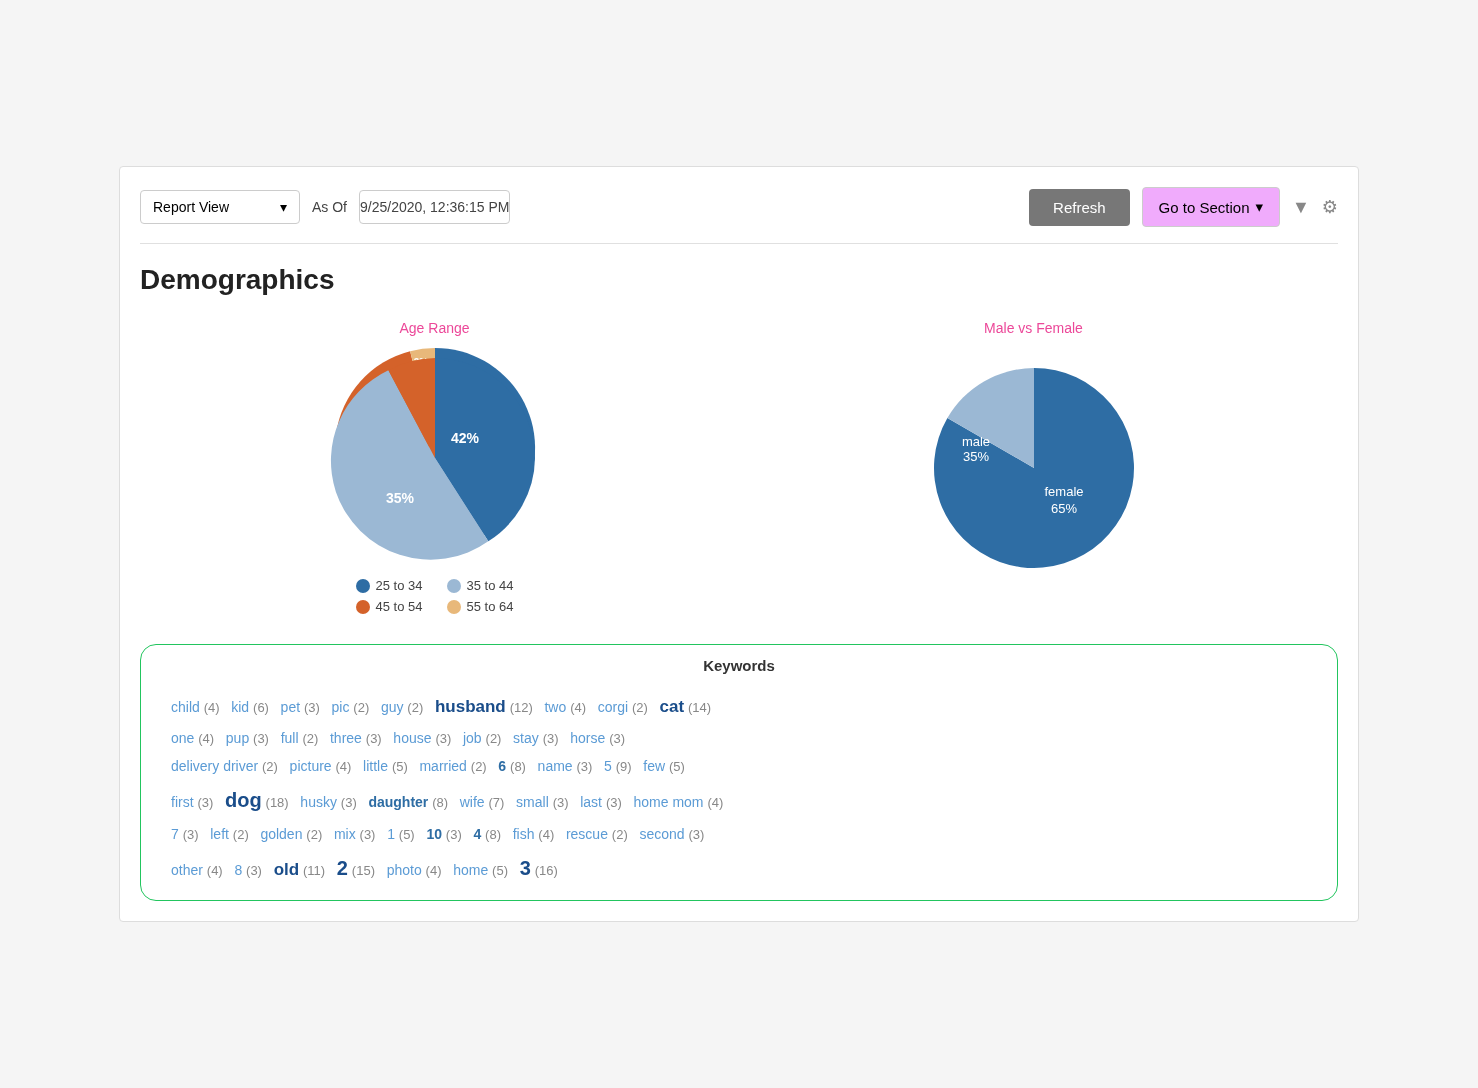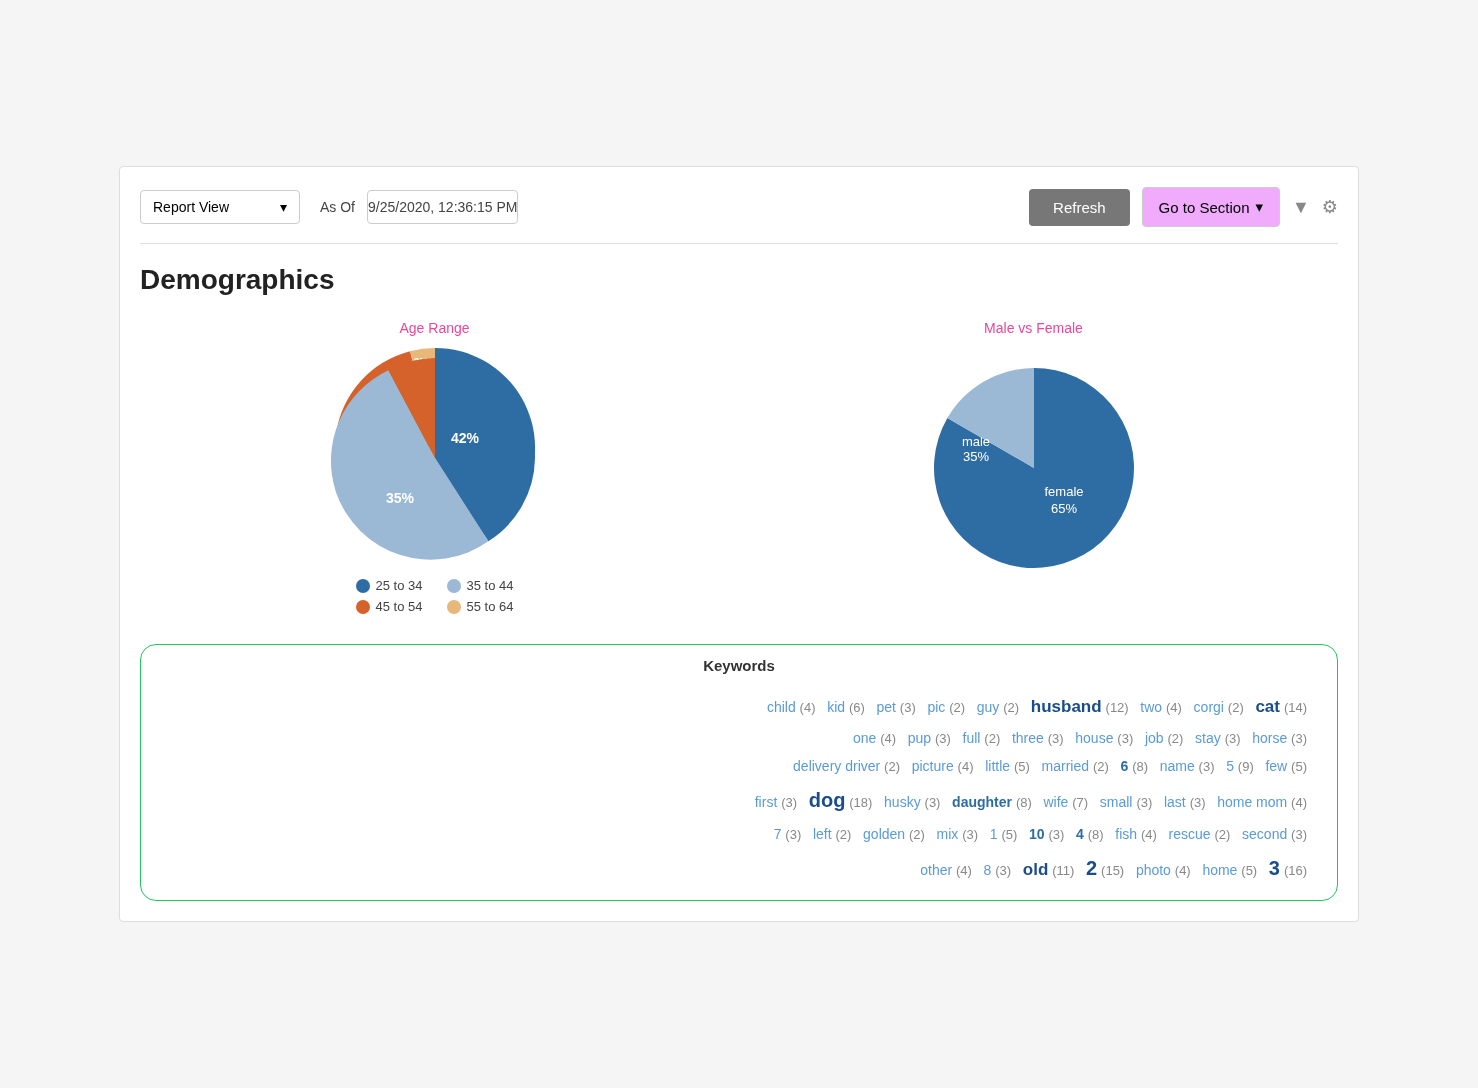--- a/index.html
+++ b/index.html
@@ -1,36 +1,36 @@
 <!DOCTYPE html>
 <html><head>
   <meta charset="utf-8">
   <style>
     * { box-sizing: border-box; margin: 0; padding: 0; }
     body { font-family: Arial, sans-serif; background: #f5f5f5; display: flex; justify-content: center; align-items: center; min-height: 100vh; }
     .container { background: white; border: 1px solid #ddd; border-radius: 4px; width: 1240px; padding: 20px; }
     .toolbar { display: flex; align-items: center; gap: 12px; padding-bottom: 16px; border-bottom: 1px solid #e0e0e0; margin-bottom: 20px; }
     .report-view-select { display: flex; align-items: center; border: 1px solid #ccc; border-radius: 4px; padding: 8px 12px; background: white; cursor: pointer; font-size: 14px; gap: 8px; min-width: 160px; justify-content: space-between; }
-    .as-of-label { font-size: 14px; color: #444; margin-left: 8px; }
+    .as-of-label { font-size: 14px; color: #444; }
     .as-of-value { border: 1px solid #ccc; border-radius: 4px; padding: 8px 0; font-size: 14px; color: #444; }
     .spacer { flex: 1; }
     .refresh-btn { background: #777; color: #ffffff; border: none; border-radius: 4px; padding: 10px 24px; font-size: 15px; cursor: pointer; }
     .go-to-section-btn { display: flex; align-items: center; gap: 6px; border: 1px solid #ccc; border-radius: 4px; padding: 10px 16px; background: #f0abfc; font-size: 15px; cursor: pointer; }
     .filter-icon, .gear-icon { color: #888; font-size: 18px; cursor: pointer; }
     .page-title { font-size: 28px; font-weight: bold; color: #222; margin-bottom: 24px; }
     .charts-row { display: flex; justify-content: space-around; align-items: flex-start; margin-bottom: 30px; }
     .chart-container { display: flex; flex-direction: column; align-items: center; }
     .chart-title { font-size: 14px; color: #ec4899; margin-bottom: 12px; }
     .pie-wrapper { position: relative; width: 220px; height: 220px; }
     .legend { display: grid; grid-template-columns: auto auto; gap: 6px 24px; margin-top: 16px; font-size: 13px; color: #444; text-align: right; }
     .legend-item { display: flex; align-items: center; gap: 6px; }
     .legend-dot { width: 14px; height: 14px; border-radius: 50%; flex-shrink: 0; }
     .keywords-box { border: 1px solid #22c55e; border-radius: 16px; padding: 12px 30px; }
     .keywords-title { text-align: center; font-size: 15px; font-weight: bold; color: #333; margin-bottom: 16px; }
-    .keywords-content { text-align: right; line-height: 2; font-size: 14px; color: #888; }
+    .keywords-content { text-align: left; line-height: 2; font-size: 14px; color: #888; }
     .keyword-normal { color: #5b9bd5; }
     .keyword-medium { color: #2e6da4; font-weight: bold; }
     .keyword-large { color: #1a4d8a; font-weight: bold; font-size: 17px; }
     .keyword-xlarge { color: #1a4d8a; font-weight: bold; font-size: 20px; }
     .count { color: #888; font-weight: normal; font-size: 13px; }
     svg text { font-family: Arial, sans-serif; }
   </style>
 </head>
 <body>
 

